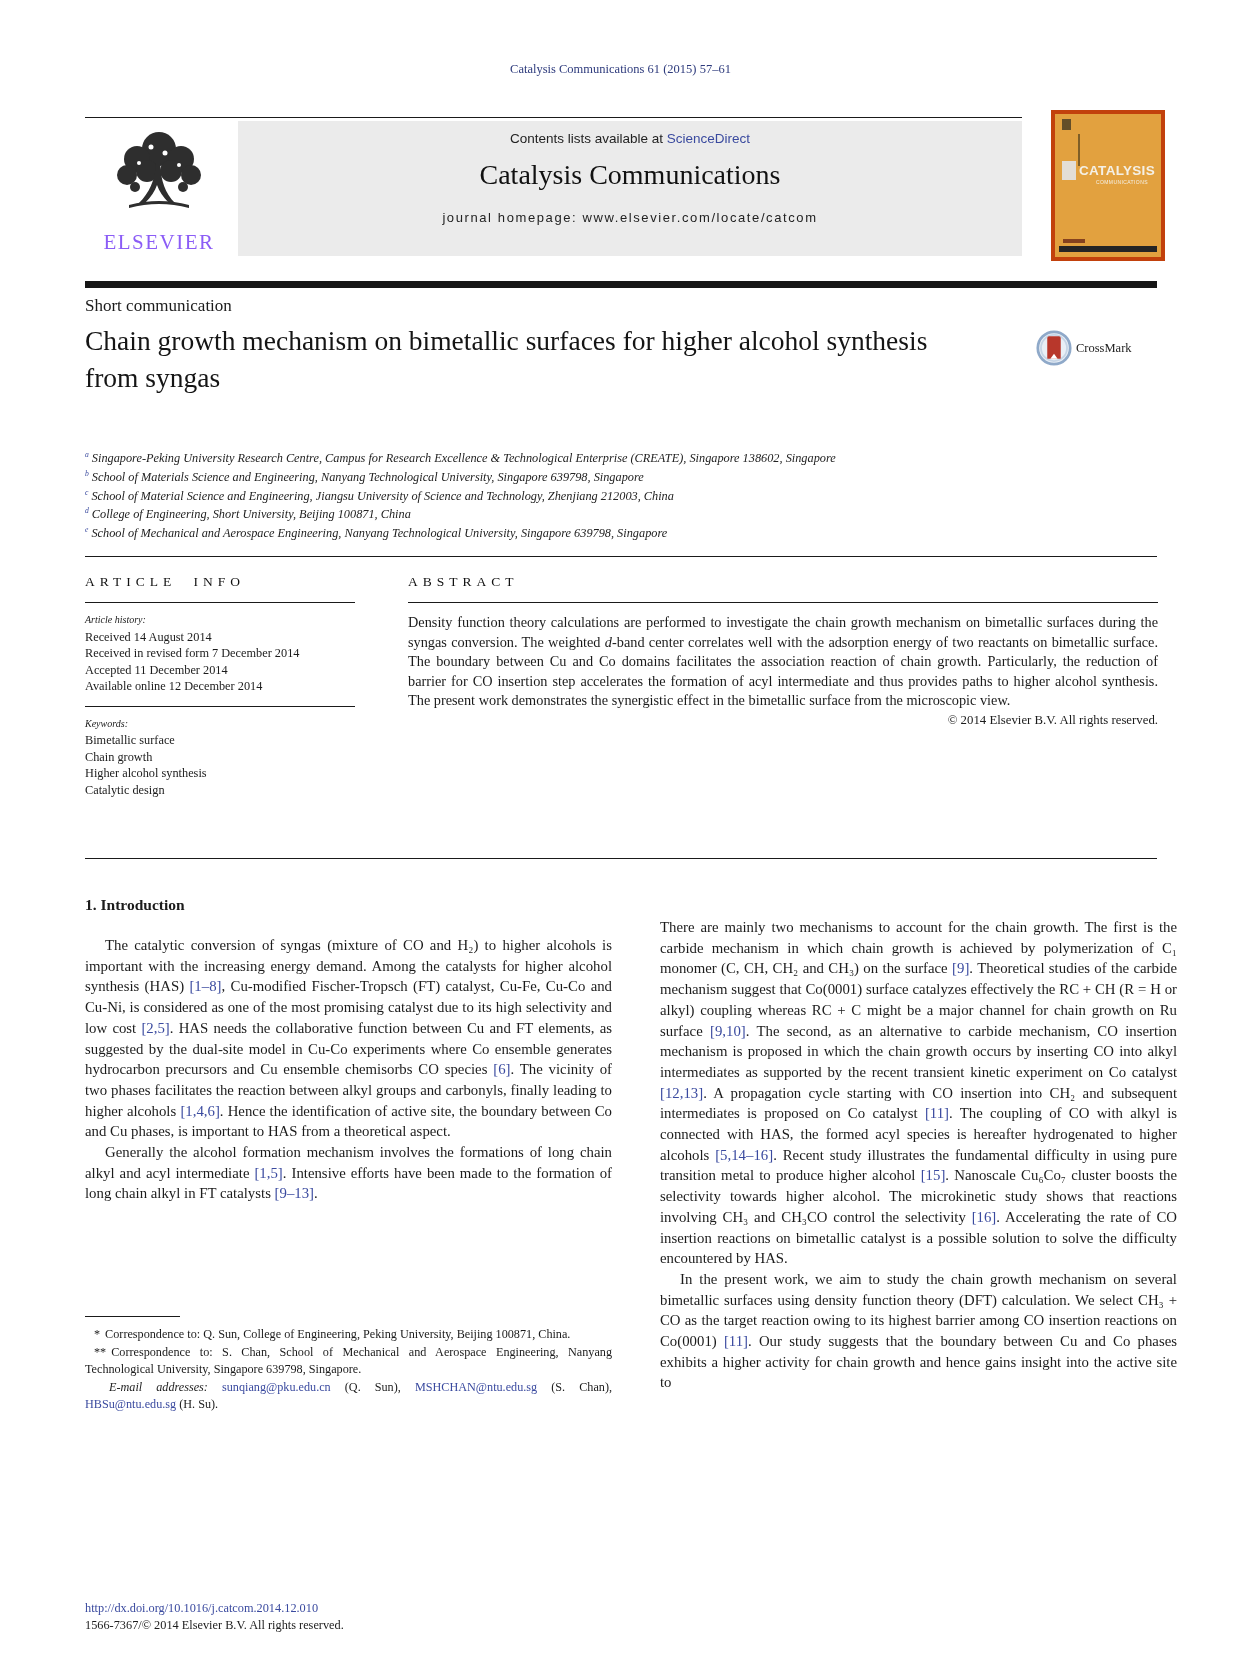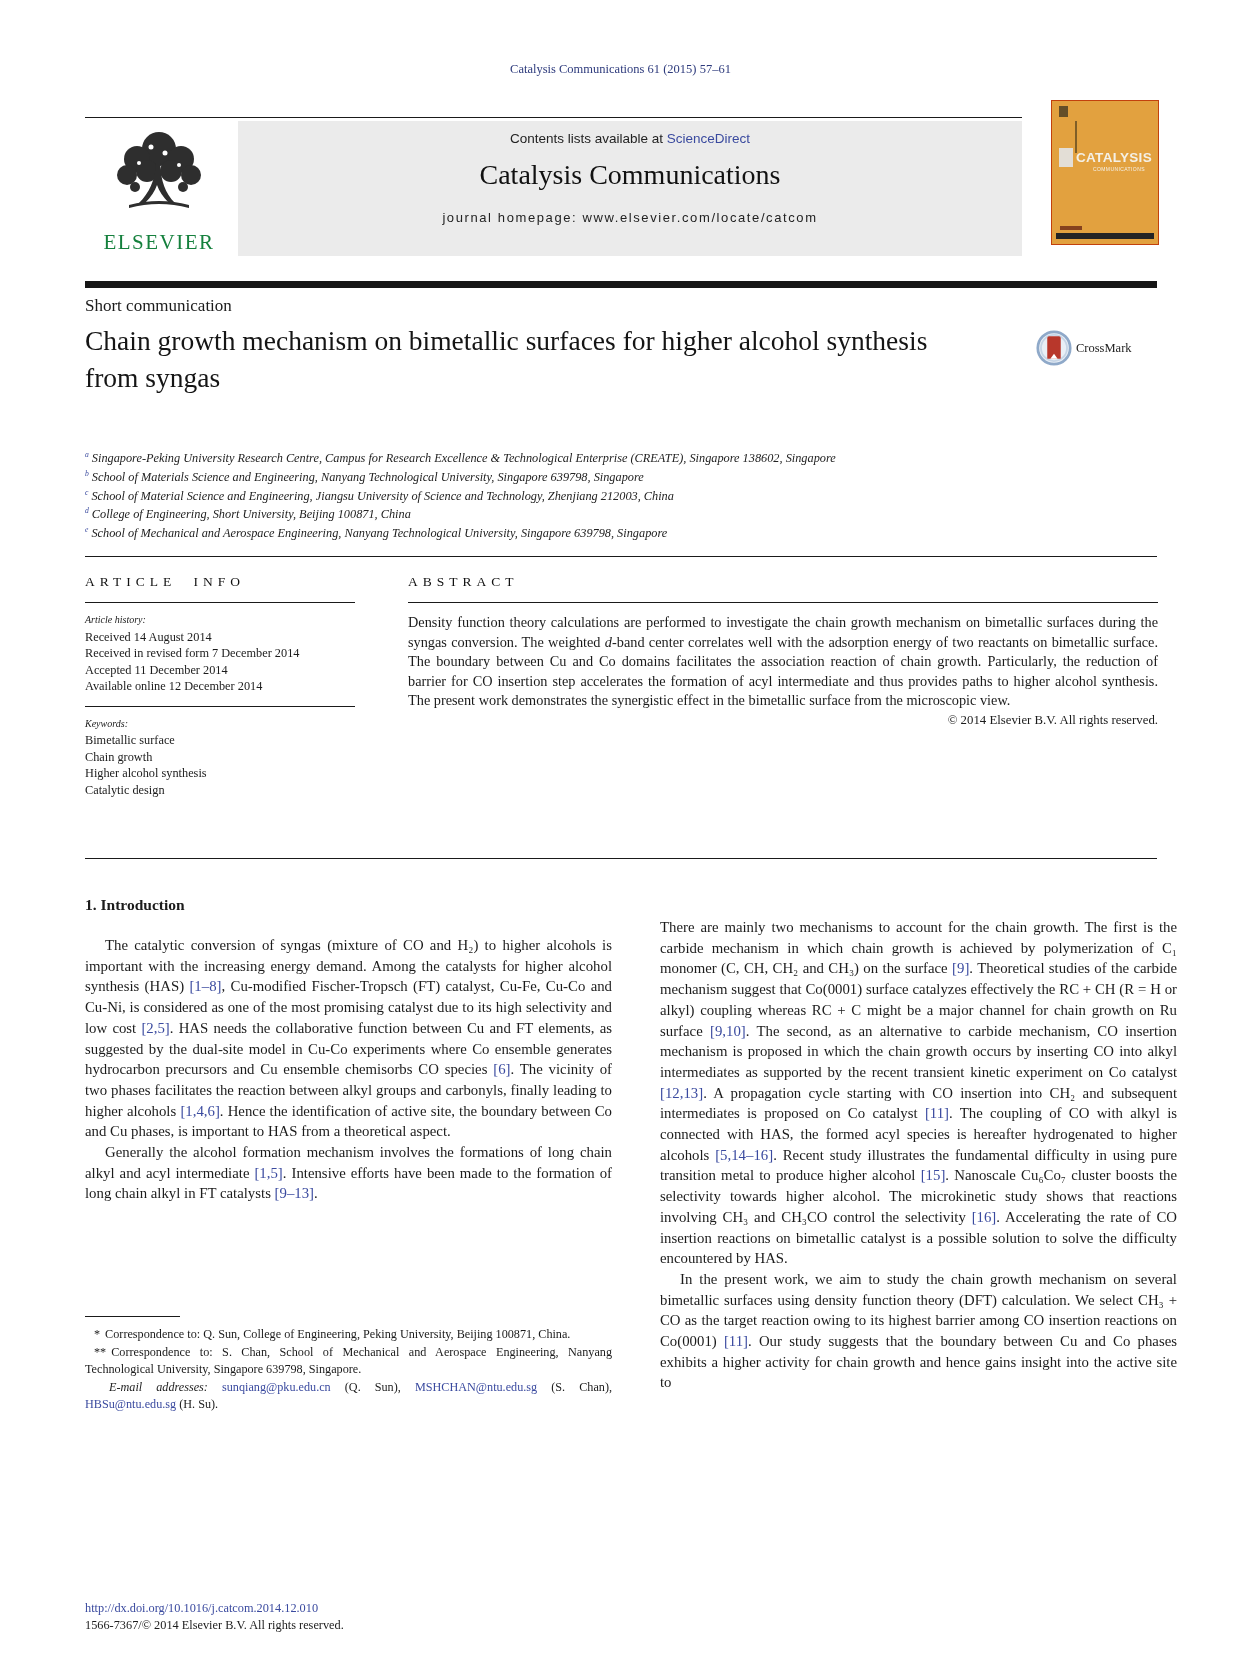--- a/index.html
+++ b/index.html
@@ -10,29 +10,29 @@
   .it{font-style:italic;}
   .sup{font-size:62%;vertical-align:super;line-height:0;}
   .sym{margin-right:5px;}
 
   
   .citation{position:absolute;top:62px;left:0;width:100%;text-align:center;
             font-size:12.5px;color:#2d3a7c;}
   .header-rule{position:absolute;top:117px;left:85px;width:937px;height:1px;background:#1a1a1a;}
   .elsevier{position:absolute;left:85px;top:121px;width:148px;height:135px;text-align:center;}
   .els-label{position:absolute;bottom:1px;left:0;width:100%;font-size:21px;letter-spacing:1.5px;
-             color:#15803d;font-family:"Liberation Serif","DejaVu Serif",serif;}
+             color:#8b5cf6;font-family:"Liberation Serif","DejaVu Serif",serif;}
   .banner{position:absolute;left:238px;top:121px;width:784px;height:135px;background:#ebebeb;text-align:center;}
   .contents-line{margin-top:10px;font-family:"Liberation Sans","DejaVu Sans",sans-serif;font-size:13.5px;color:#222;}
   .journal-title{margin-top:13px;font-size:28px;color:#111;}
   .homepage{margin-top:19px;font-family:"Liberation Sans","DejaVu Sans",sans-serif;
             font-size:13px;letter-spacing:1.6px;color:#222;}
   
-  .cover{position:absolute;left:1051px;top:100px;width:106px;height:143px;background:#e2a13f;
-         border:1px solid #c2410c;overflow:hidden;}
+  .cover{position:absolute;left:1051px;top:110px;width:106px;height:143px;background:#e2a13f;
+         border:4px solid #c2410c;overflow:hidden;}
   .cover-mark{position:absolute;top:5px;left:7px;width:9px;height:11px;background:#3a3322;opacity:.75;}
   .cover-strip{position:absolute;top:20px;left:23px;width:2px;height:32px;background:#4a3a1a;opacity:.65;}
   .cover-cbox{position:absolute;left:7px;top:47px;width:14px;height:19px;background:#e3e3e3;opacity:.92;}
   .cover-title{position:absolute;left:24px;top:49px;color:#f4f0e6;font-family:"Liberation Sans","DejaVu Sans",sans-serif;
                font-weight:bold;font-size:13.5px;letter-spacing:.3px;}
   .cover-sub{position:absolute;left:41px;top:65px;color:#f4f0e6;font-family:"Liberation Sans","DejaVu Sans",sans-serif;
              font-size:5px;letter-spacing:.4px;}
   .cover-bottom{position:absolute;bottom:5px;left:4px;right:4px;height:6px;background:#242424;}
   .cover-note{position:absolute;bottom:14px;left:8px;width:22px;height:4px;background:#6e2a16;opacity:.8;}
 

